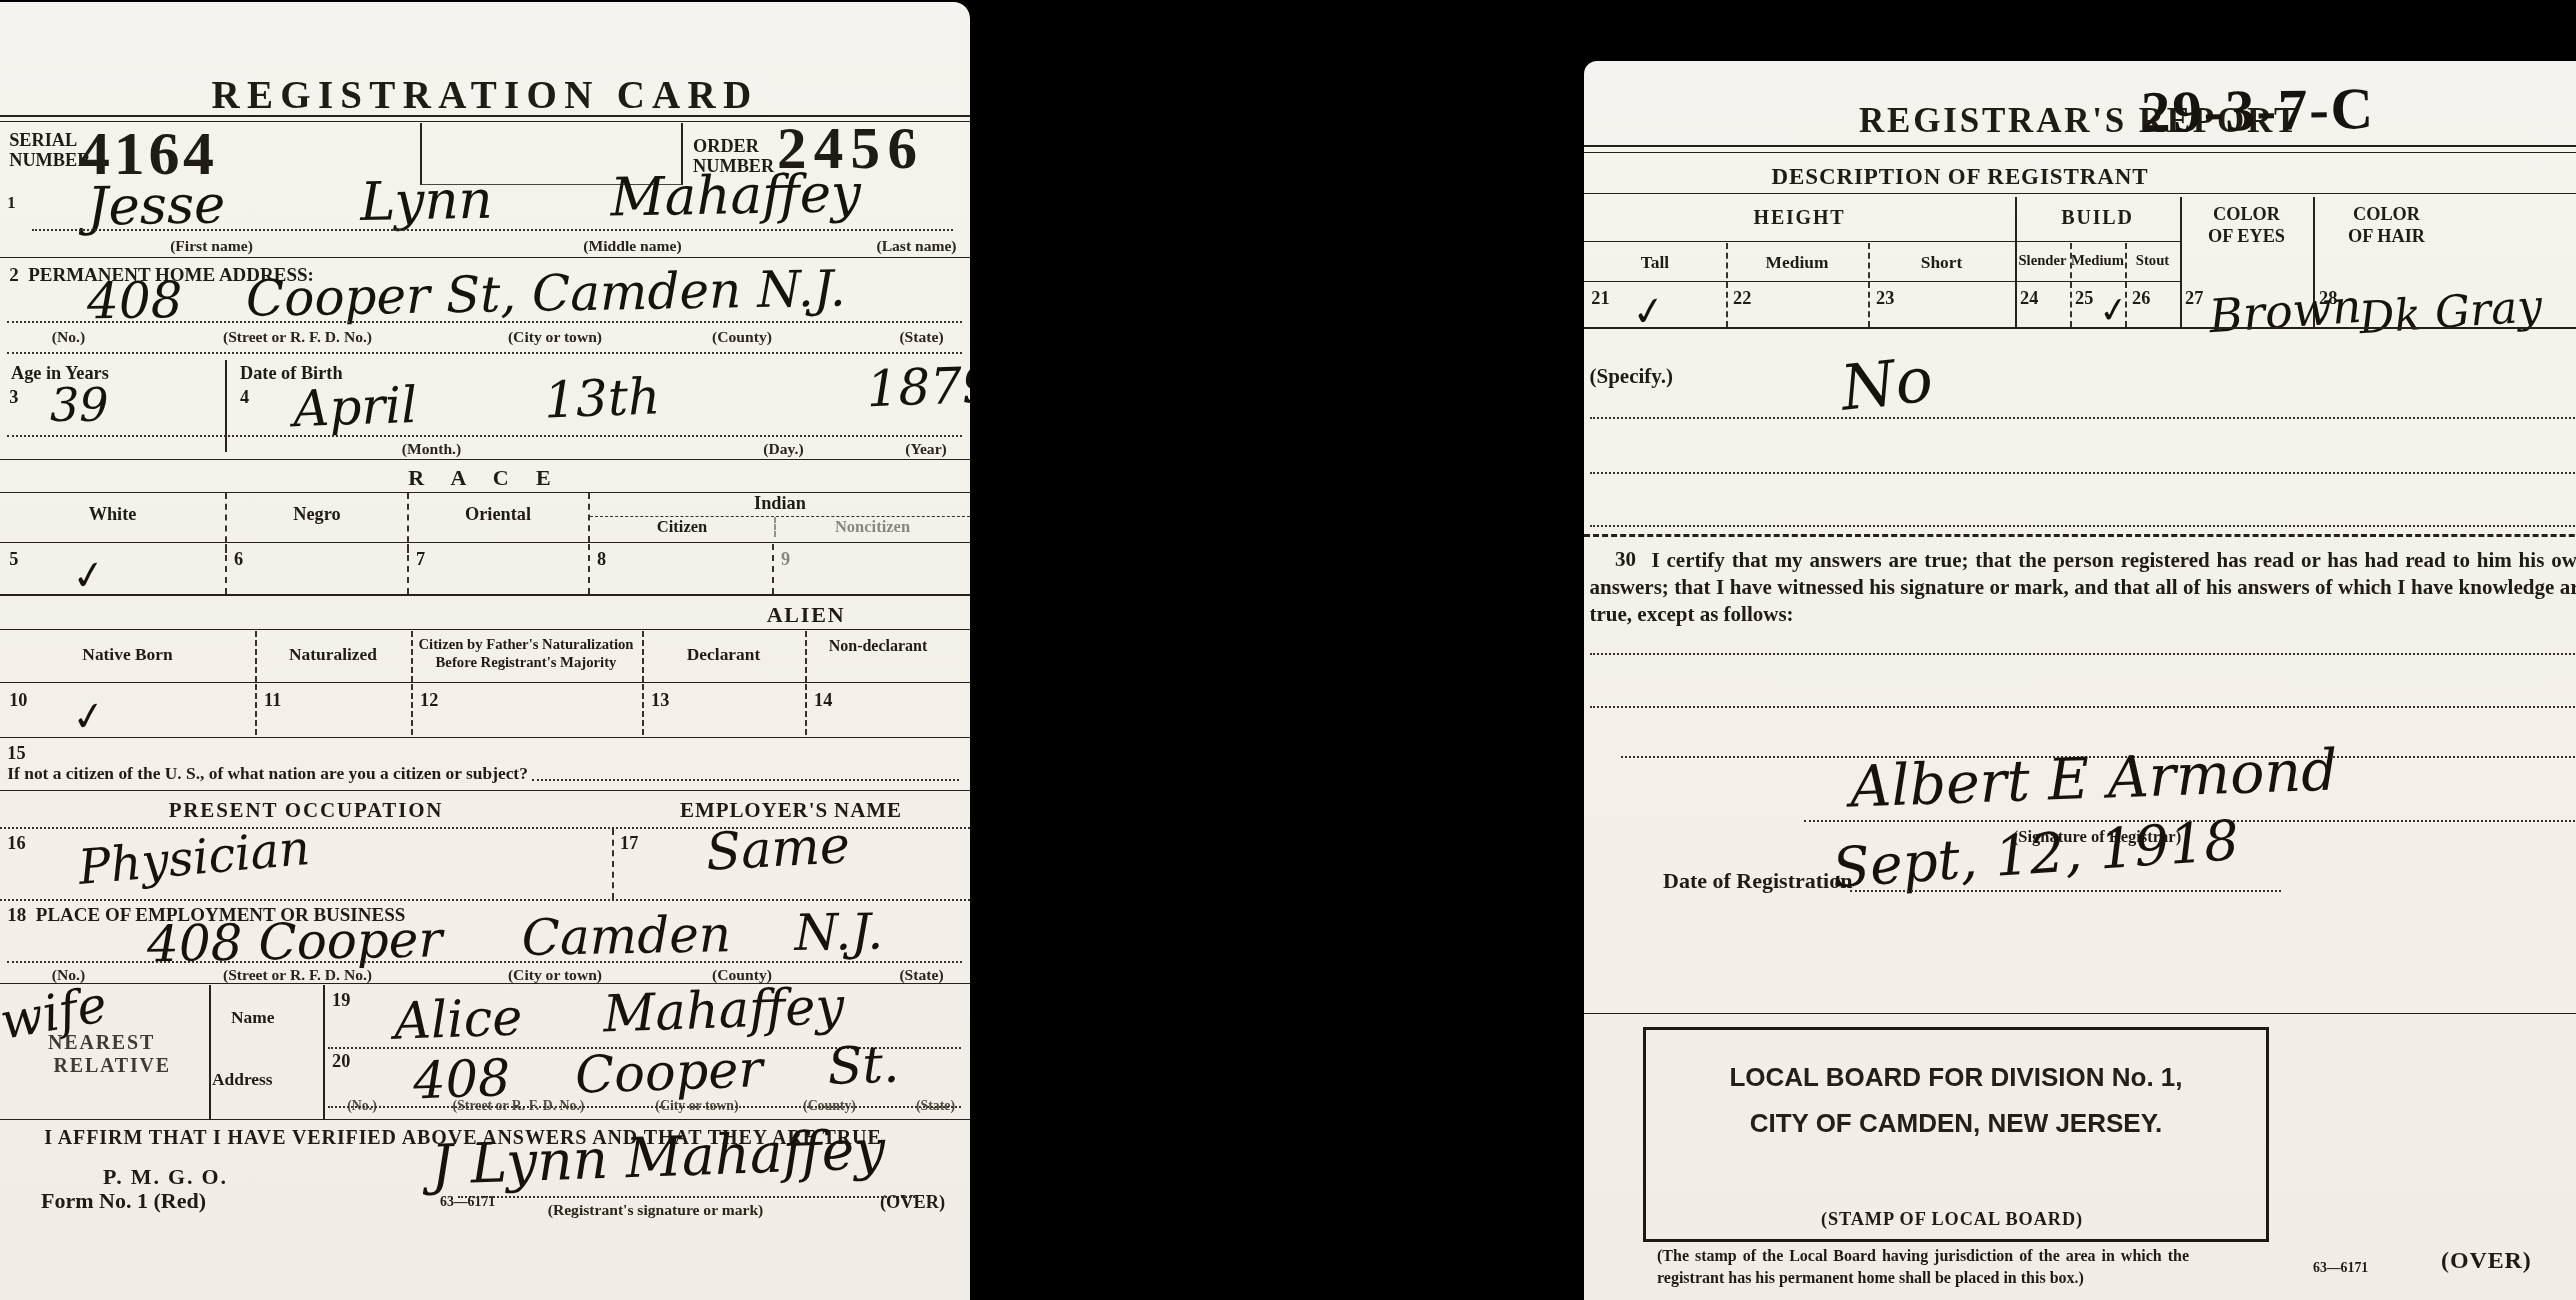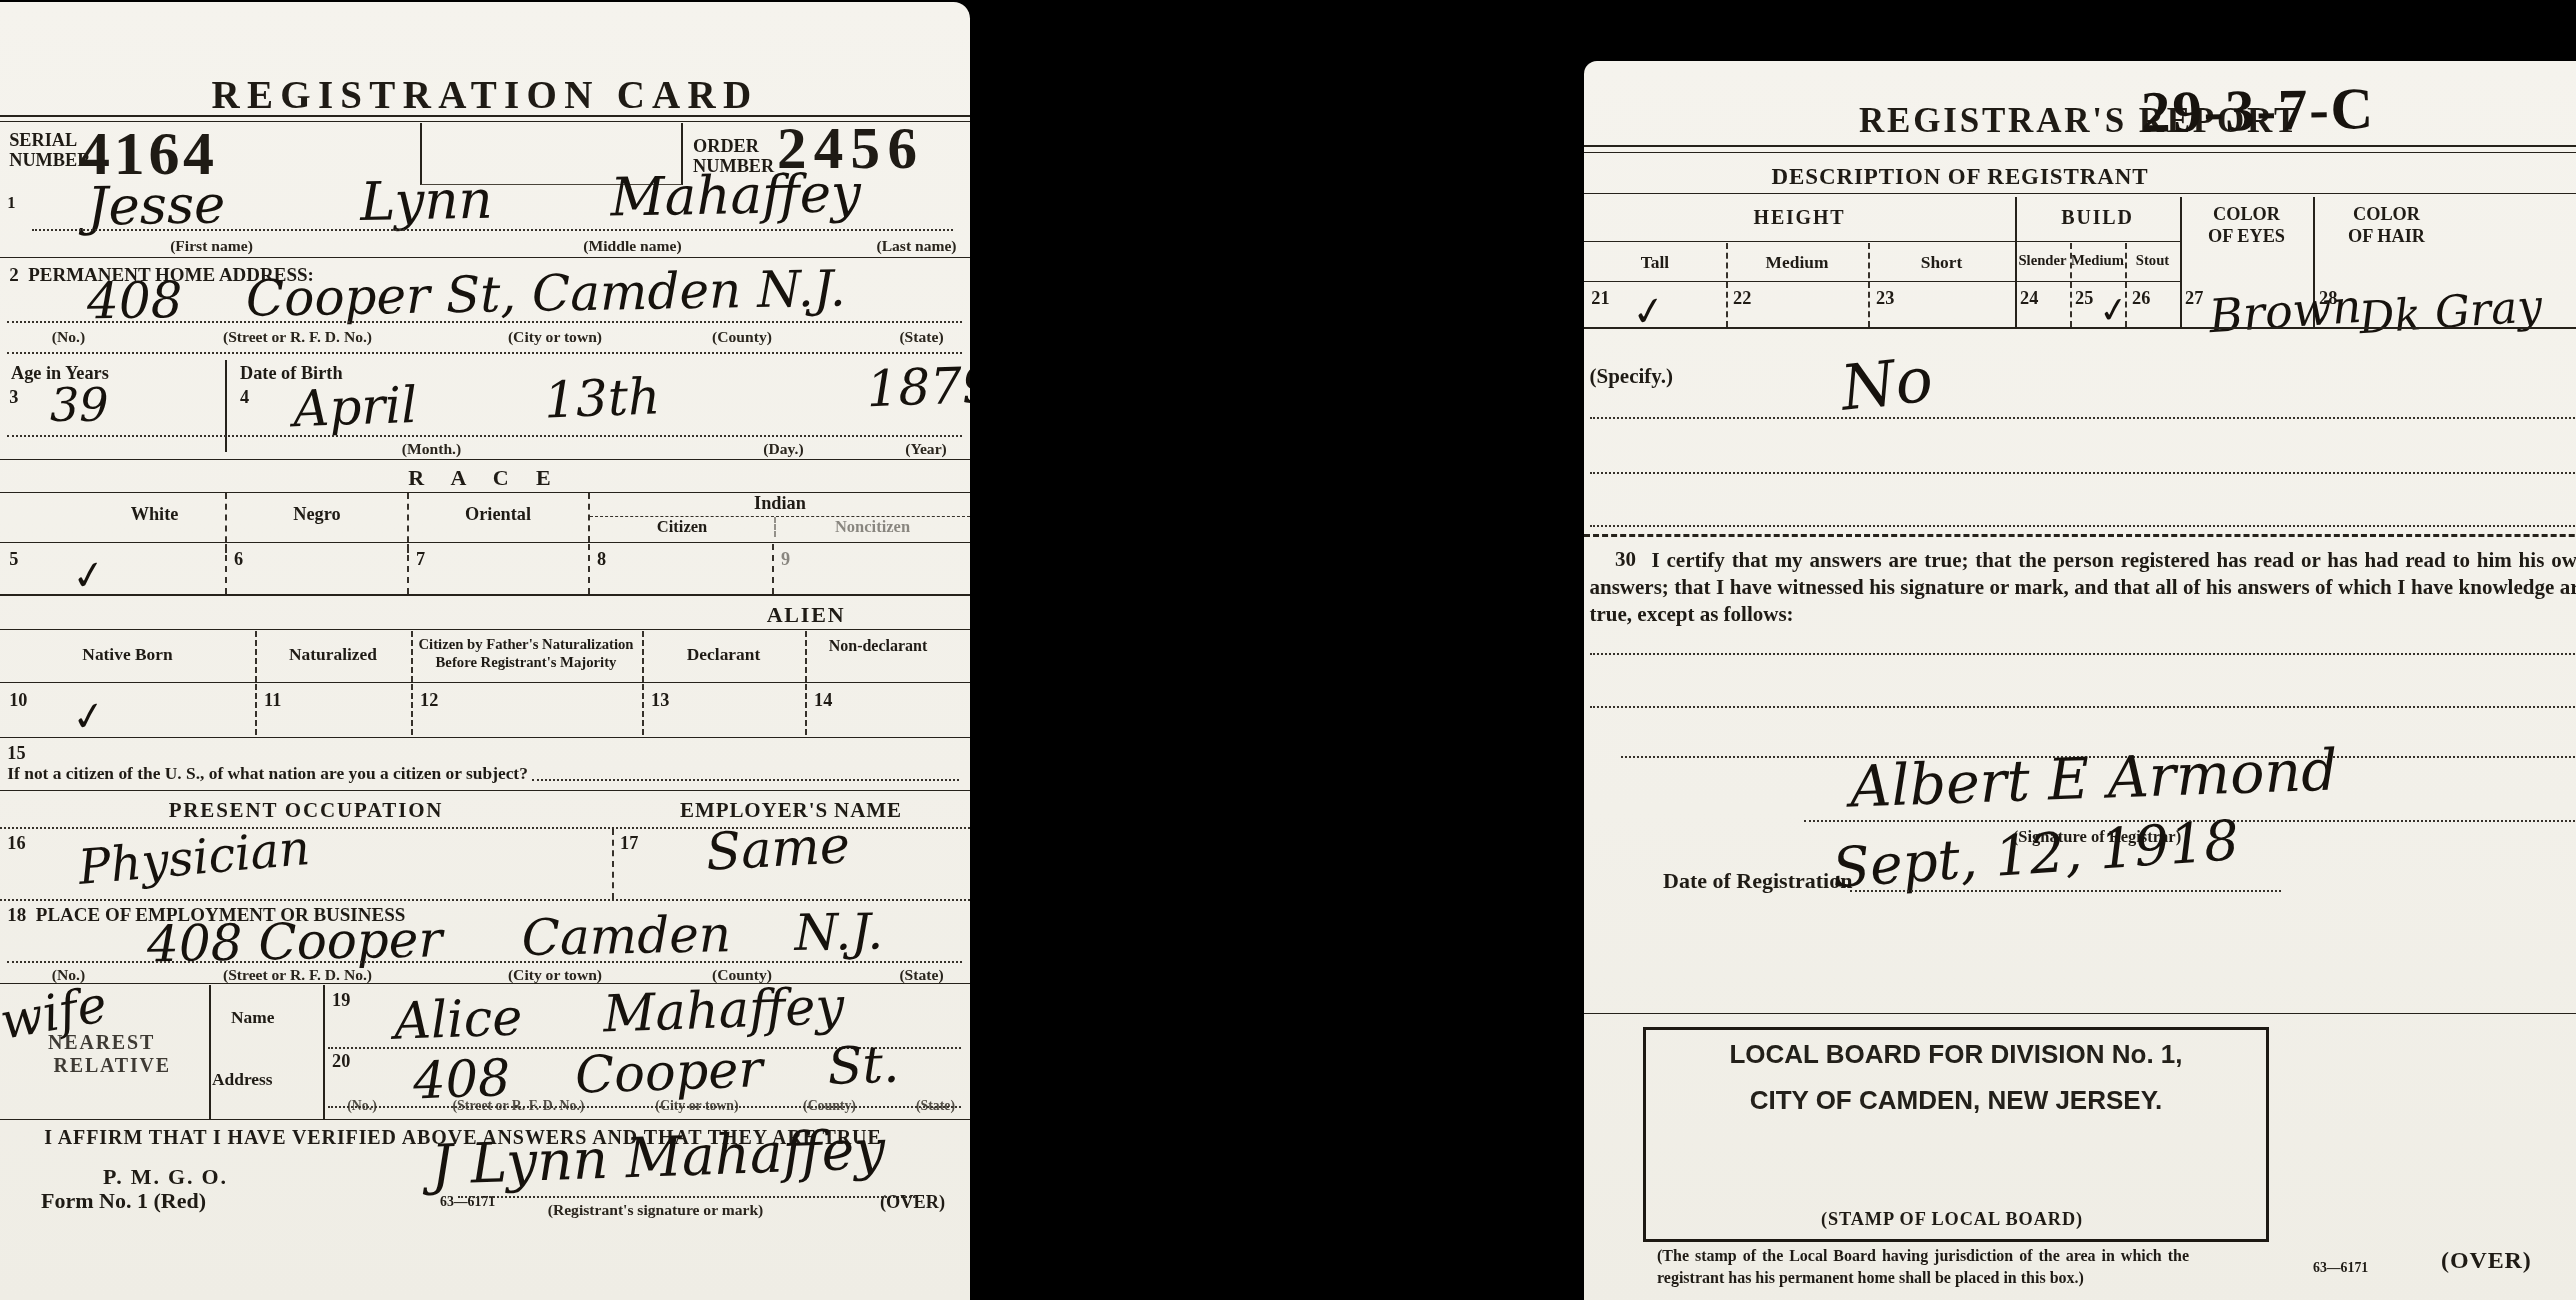--- a/index.html
+++ b/index.html
@@ -77,21 +77,21 @@
     <div class="abs num" style="left:240px;top:385px;">4</div>
     <div class="abs hw" style="left:293px;top:370px;font-size:50px;transform:rotate(-2deg);">April        13th             1879</div>
     <div class="abs dot" style="left:7.3px;top:433px;width:955px;"></div>
     <div class="abs lbl ctr" style="left:358px;top:438px;width:147px;">(Month.)</div>
     <div class="abs lbl ctr" style="left:724px;top:438px;width:119px;">(Day.)</div>
     <div class="abs lbl ctr" style="left:880px;top:438px;width:92px;">(Year)</div>
     <div class="abs rule" style="left:0;top:457px;width:970px;"></div>
 
     <div class="abs ctr b" style="left:0;width:970px;top:463px;font-size:22px;letter-spacing:11px;">R A C E</div>
     <div class="abs rule" style="left:0;top:490px;width:970px;"></div>
-    <div class="abs ctr b" style="left:0;top:502px;width:225px;font-size:18.3px;margin-left:42px;">White</div>
+    <div class="abs ctr b" style="left:0;top:502px;width:225px;font-size:18.3px;">White</div>
     <div class="abs ctr b dash-l" style="left:225px;top:491px;width:180px;height:49px;padding-top:11px;font-size:18.3px;">Negro</div>
     <div class="abs ctr b dash-l" style="left:407px;top:491px;width:178px;height:49px;padding-top:11px;font-size:18.3px;">Oriental</div>
     <div class="abs dash-l" style="left:588px;top:491px;width:380px;height:49px;">
       <div class="ctr b" style="font-size:18.3px;">Indian</div>
       <div style="display:flex;border-top:1.8px dashed #36312a;margin-top:1.8px;">
         <div class="ctr b" style="width:184px;font-size:16.5px;">Citizen</div>
         <div class="ctr b faded dash-l" style="width:193px;font-size:16.5px;">Noncitizen</div>
       </div>
     </div>
     <div class="abs rule" style="left:0;top:540px;width:970px;"></div>
@@ -259,21 +259,21 @@
     <div class="abs hw" style="left:266px;top:689px;font-size:57px;transform:rotate(-2deg);">Albert E Armond</div>
     <div class="abs dot" style="left:220px;top:759px;width:807px;"></div>
     <div class="abs ctr b" style="left:348px;top:766px;width:330px;font-size:16.5px;">(Signature of Registrar)</div>
     <div class="abs b" style="left:79px;top:807px;font-size:22px;">Date of Registration</div>
     <div class="abs hw" style="left:248px;top:766px;font-size:55px;transform:rotate(-4deg);">Sept, 12, 1918</div>
     <div class="abs dot" style="left:266px;top:829px;width:431px;"></div>
 
     <div class="abs rule" style="left:0;top:952px;width:1063px;"></div>
 
     <div class="abs" style="left:59px;top:966px;width:620px;height:209px;border:3.7px solid #1d1913;">
-      <div class="ctr stampy" style="margin-top:9px;font-size:26px;">LOCAL BOARD FOR DIVISION No. 1,</div>
+      <div class="ctr stampy" style="margin-top:32px;font-size:26px;">LOCAL BOARD FOR DIVISION No. 1,</div>
       <div class="ctr stampy" style="margin-top:14.7px;font-size:26px;">CITY OF CAMDEN, NEW JERSEY.</div>
       <div class="ctr b abs" style="left:0;width:612px;bottom:9.2px;font-size:18.3px;letter-spacing:0.9px;">(STAMP OF LOCAL BOARD)</div>
     </div>
 
     <div class="abs b" style="left:73px;top:1184px;width:532px;font-size:16px;line-height:1.35;text-align:justify;">(The stamp of the Local Board having jurisdiction of the area in which the registrant has his permanent home shall be placed in this box.)</div>
     <div class="abs b" style="left:729px;top:1199px;font-size:13.8px;">63—6171</div>
     <div class="abs b" style="left:857px;top:1186px;font-size:24px;letter-spacing:0.9px;">(OVER)</div>
   </div>
 </div>
 

